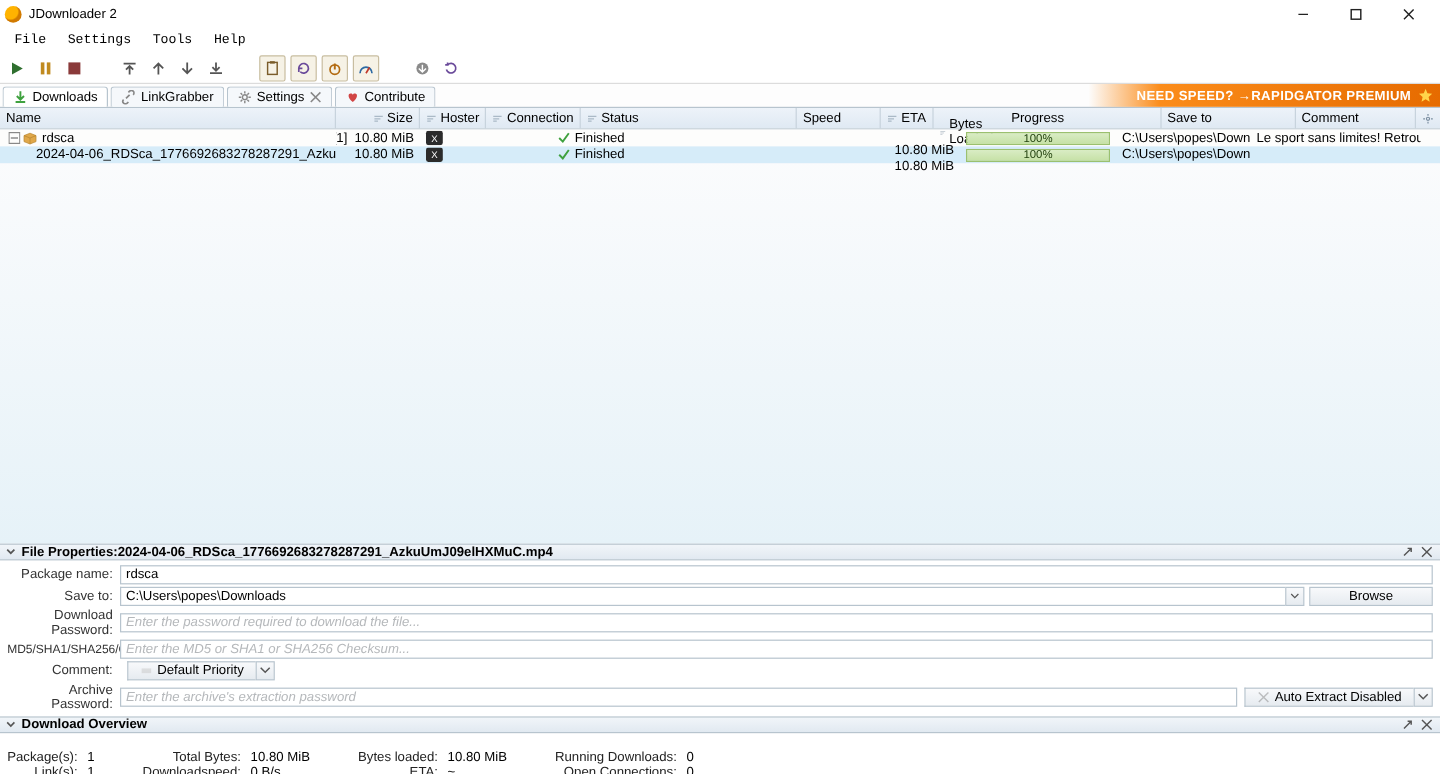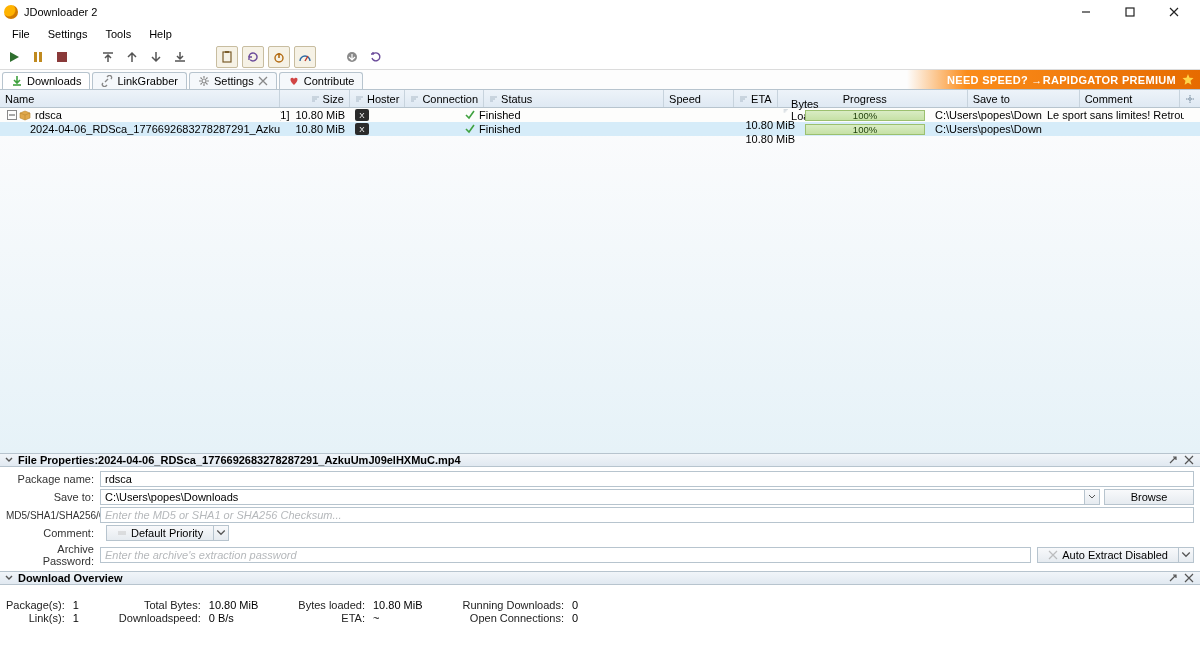--- a/index.html
+++ b/index.html
@@ -8,21 +8,21 @@
 
 .titlebar { height: 24px; display: flex; align-items: center; padding: 0 4px; background: #fff; }
 .titlebar .app-icon { width: 14px; height: 14px; border-radius: 50%; background: radial-gradient(circle at 35% 35%, #ffb300 0 45%, #d17a00 55% 100%); margin-right: 6px; }
 .titlebar .title { flex: 0 0 auto; }
 .titlebar .spacer { flex: 1; }
 .titlebar .winbtn { width: 44px; height: 24px; display: flex; align-items: center; justify-content: center; cursor: default; }
 .winbtn svg { width: 10px; height: 10px; stroke: #222; stroke-width: 1.2; fill: none; }
 
 
 .menubar { height: 20px; display: flex; align-items: center; padding: 0 4px; gap: 2px; }
-.menubar .item { padding: 2px 8px; cursor: default; }
+.menubar .item { padding: 2px 8px; cursor: default; font-family: Liberation Mono, monospace; }
 
 
 .toolbar { height: 26px; display: flex; align-items: center; padding: 2px 4px; gap: 4px; border-bottom: 1px solid #dcdcdc; }
 .tool { width: 20px; height: 20px; display: flex; align-items: center; justify-content: center; border: 1px solid transparent; border-radius: 2px; cursor: default; }
 .tool svg { width: 14px; height: 14px; }
 .tool.square { width: 22px; height: 22px; background: #f6f2e6; border: 1px solid #c8bda0; }
 .tool-gap { width: 18px; }
 
 
 .tabbar { height: 20px; display: flex; align-items: flex-end; position: relative; border-bottom: 1px solid #b7c4ce; background: #fdfdfd; }
@@ -416,23 +416,27 @@
   <div class="form-row">
     <label>Save to:</label>
     <div class="combo">
       <input class="finput" value="C:\Users\popes\Downloads" style="">
       <div class="cbtn">
           <svg viewBox="0 0 8 8" width="8" height="8">
             <path d="M1 2l3 3 3-3" fill="none" stroke="#555"></path>
           </svg>
         </div>
     </div>
-    <div class="btn" style="margin-left:4px; width:90px; justify-content:center;">
+    <div class="btn" style="margin-left:4px; width:103px; justify-content:center;">
         <span>Browse</span>
       </div>
+  </div>
+  <div class="form-row">
+    <label>Download Password:</label>
+    <input class="finput" placeholder="Enter the password required to download the file..." style="">
   </div>
   <div class="form-row">
     <label style="font-size:10px">MD5/SHA1/SHA256/CRC32:</label>
     <input class="finput" placeholder="Enter the MD5 or SHA1 or SHA256 Checksum..." style="">
   </div>
   <div class="form-row">
     <label>Comment:</label>
     <div class="pill">
       <div class="btn">
         <svg class="muted-ico" viewBox="0 0 10 10">

